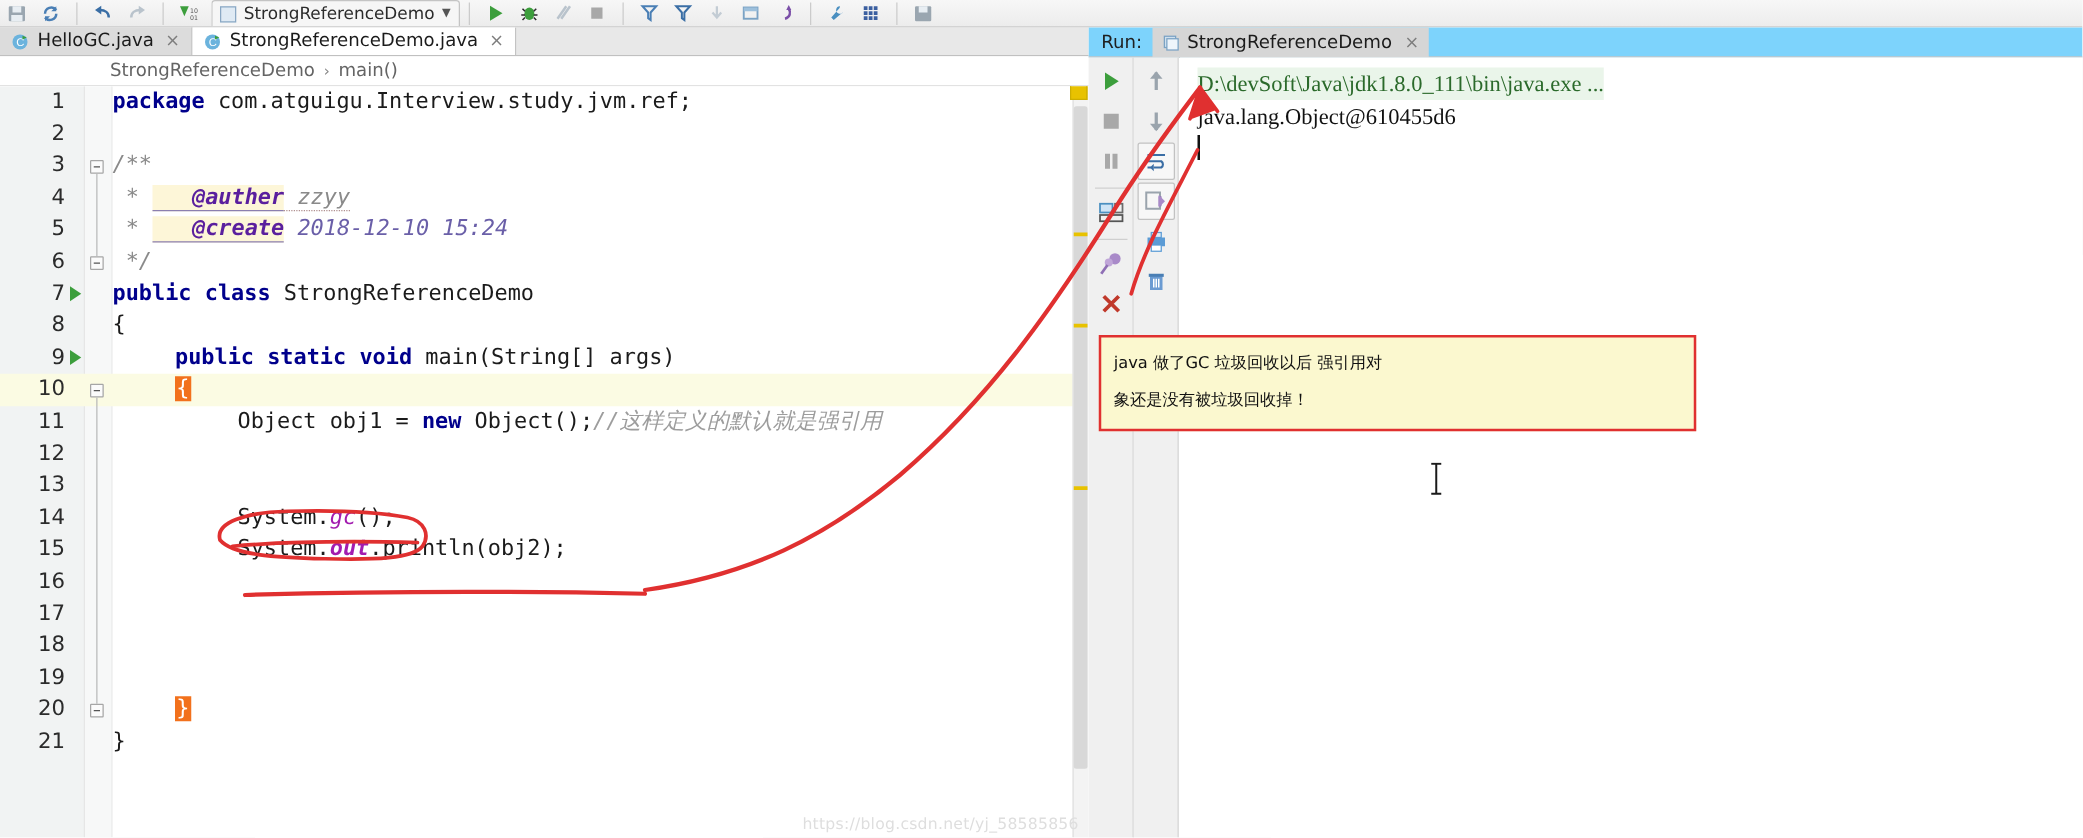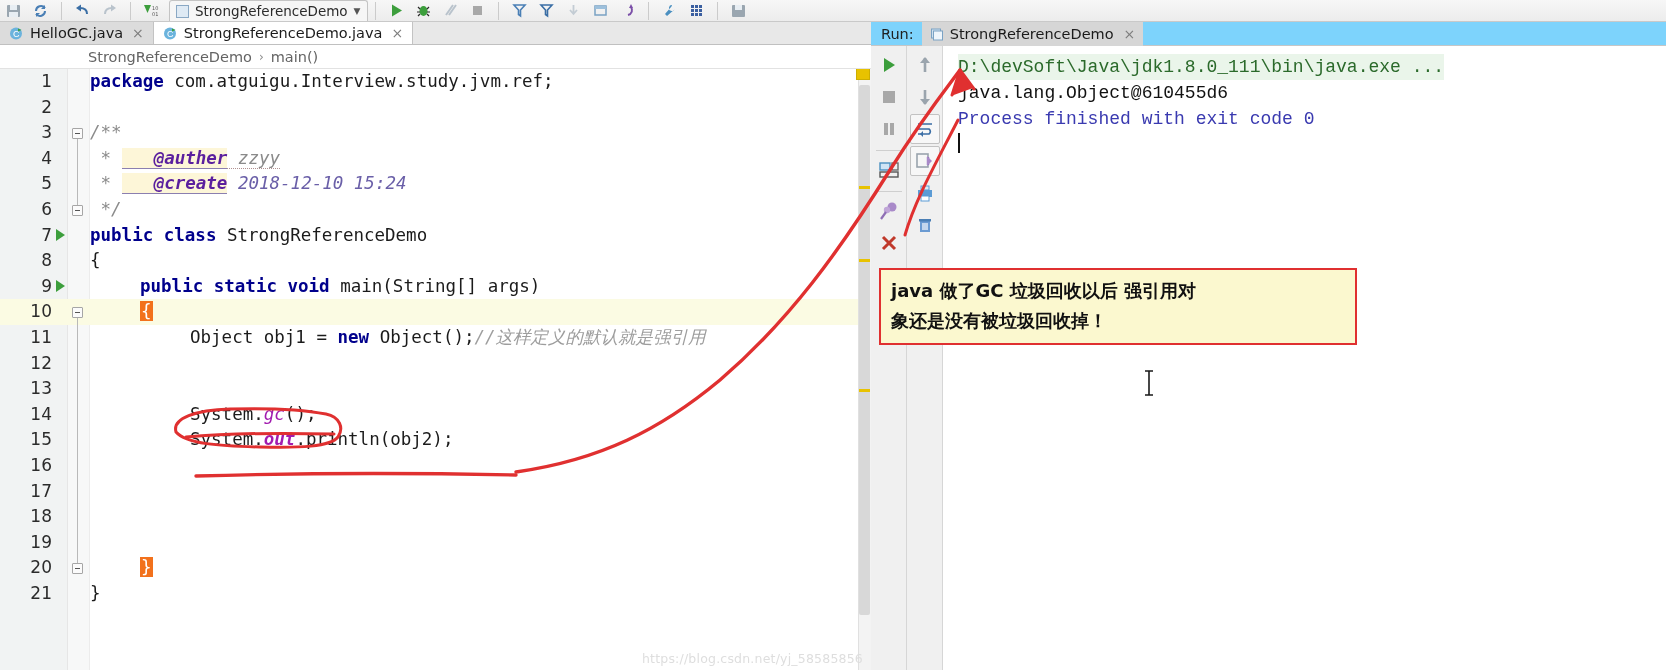--- a/index.html
+++ b/index.html
@@ -154,37 +154,37 @@
   }
   .rtbtn { width:30px; height:30px; display:flex; align-items:center; justify-content:center; margin-bottom:2px;}
   .rtsep { width:26px; height:1px; background:#cfcfcf; margin:4px 0; }
   .rtframe { border:1px solid #c2c2c2; border-radius:2px; background:#f7f7f7; }
 
   .console {
     position:absolute; left:73px; top:24px; right:0; height:624px;
     background:#ffffff; padding:8px 0 0 14px; overflow:hidden;
   }
   .cline {
-    font-family:Liberation Mono, monospace;
+    font-family:Liberation Serif, serif;
     font-size:18px; line-height:26px; white-space:pre;border-radius:11px;
   }
   .c-path { color:#2b6a2b; background:#eaf5ea; display:inline-block;}
   .c-out  { color:#111111; }
   .c-exit { color:#3a3ab0; }
   .ccaret { display:inline-block; width:2px; height:20px; background:#111; vertical-align:-3px;}
 
   
   .annot {
     position:absolute; left:879px; top:268px; width:478px; height:77px;
     background:#fbf8cf; border:2px solid #e03030;
     padding:6px 10px; box-sizing:border-box;
   }
   .annot .atext {
     font-family:"DejaVu Sans","Liberation Sans",sans-serif;
-    font-size:18px; line-height:30px; color:#111111; font-weight:bold;
+    font-size:13px; line-height:30px; color:#111111; font-weight:normal;
   }
 
   
   .ibeam { position:absolute; left:1143px; top:370px; width:12px; height:26px; }
 
   
   .wm {
     position:absolute; right:8px; bottom:4px;
     font-size:12.5px; color:#dedede; letter-spacing:.2px;
     font-family:"DejaVu Sans","Liberation Sans",sans-serif;
@@ -530,21 +530,20 @@
             <rect x="4" y="4" width="12" height="2.5" fill="#4a7fb5"></rect>
             <path d="M8 8v7M10 8v7M12 8v7" stroke="#ffffff" stroke-width="1.2"></path>
           </svg>
       </div>
     </div>
 
     <div class="console">
       <div class="cline"><span class="c-path">D:\devSoft\Java\jdk1.8.0_111\bin\java.exe ...</span></div>
       <div class="cline c-out">java.lang.Object@610455d6</div>
       <div class="cline"></div>
-      <div class="cline c-exit">Process finished with exit code 0</div>
       <div class="cline"><span class="ccaret"></span></div>
     </div>
   </div>
 
   <div class="annot">
     <div class="atext">java 做了GC 垃圾回收以后 强引用对</div>
     <div class="atext">象还是没有被垃圾回收掉！</div>
   </div>
 
   <svg class="overlay" viewBox="0 0 1666 670">

